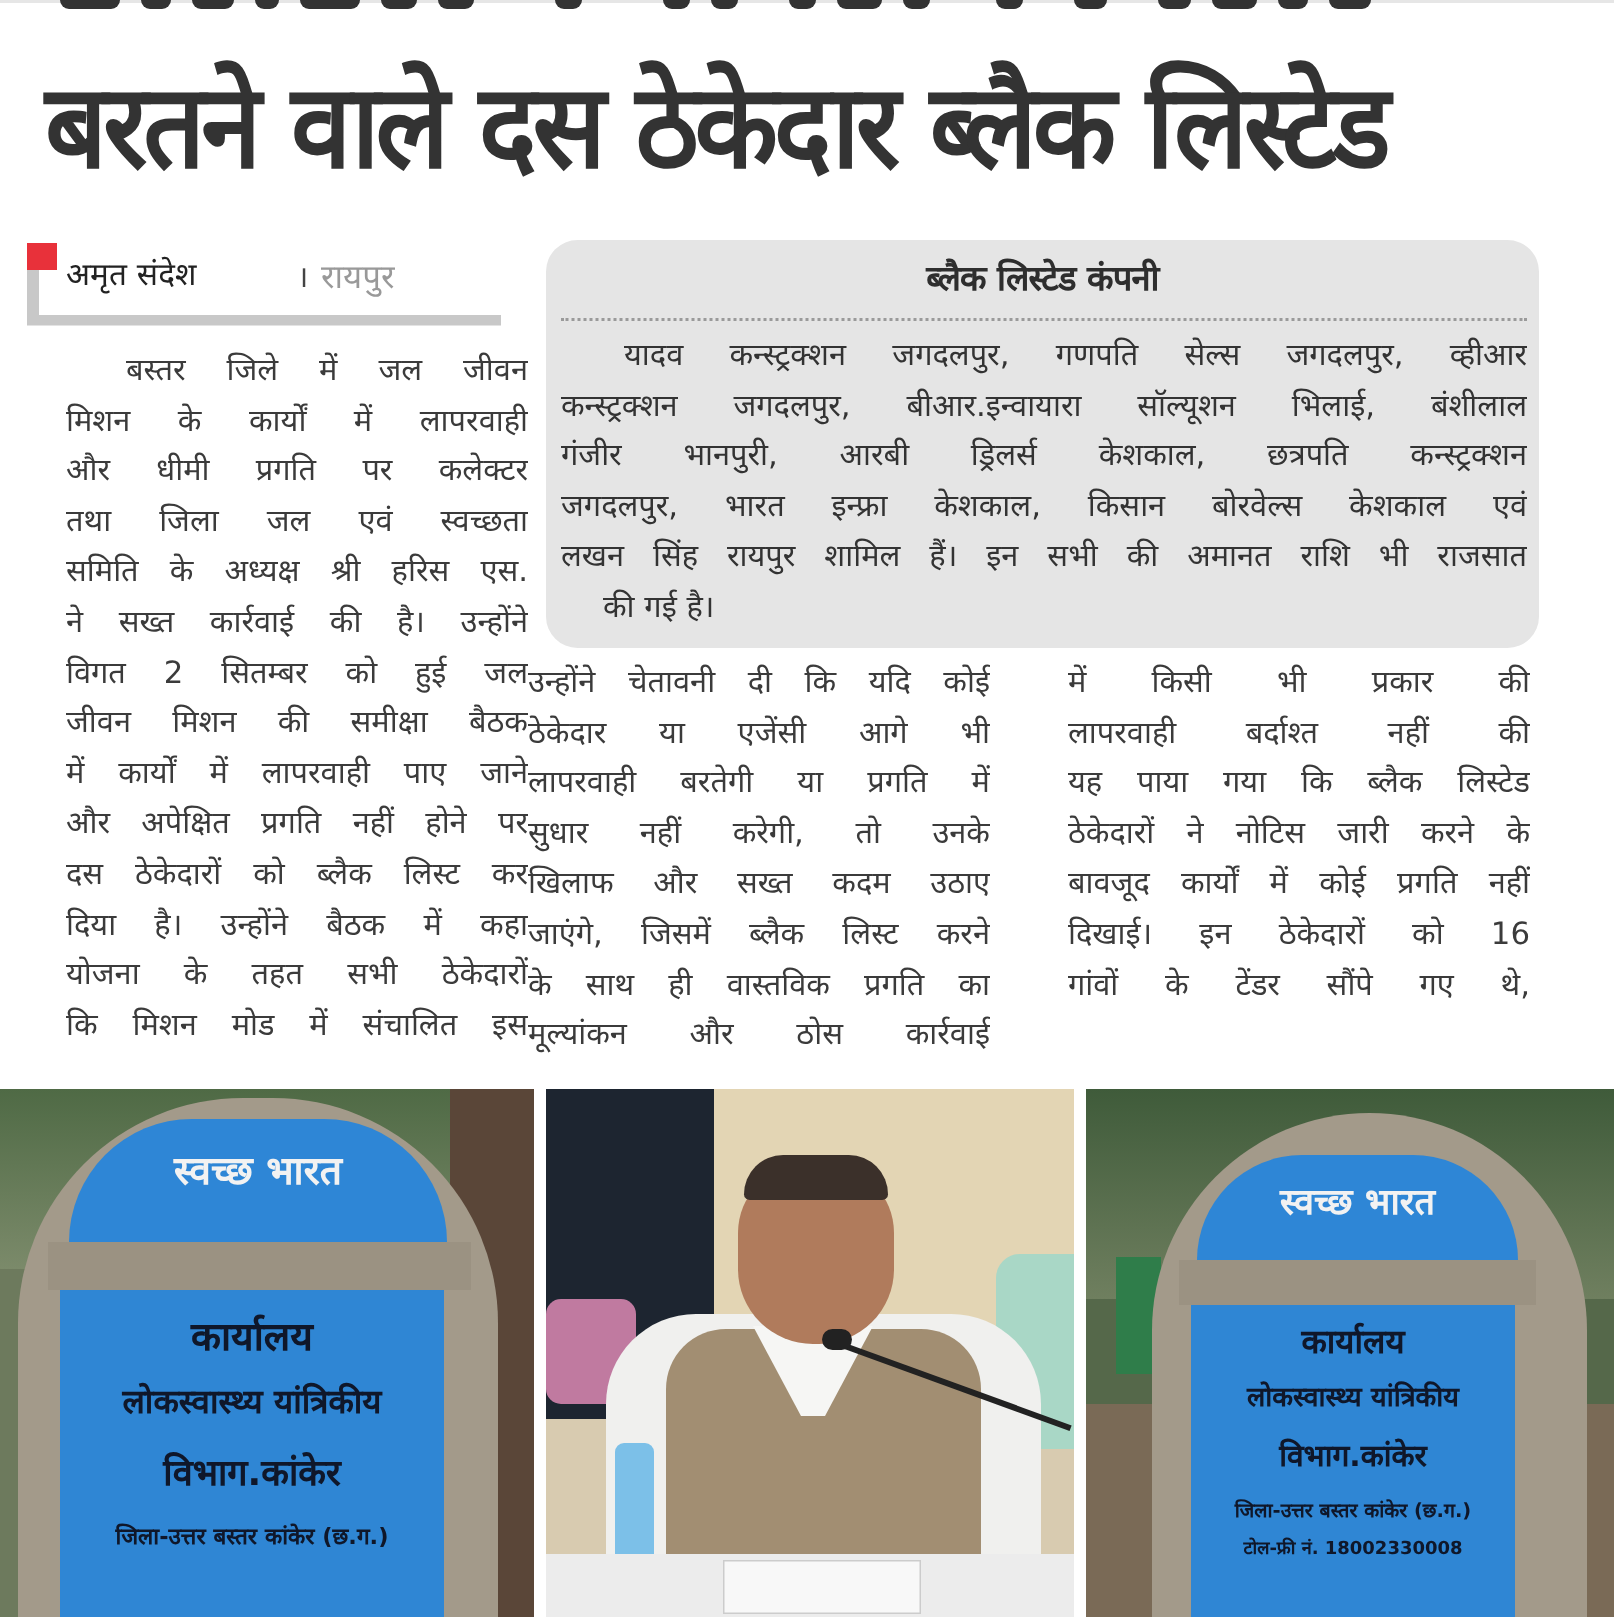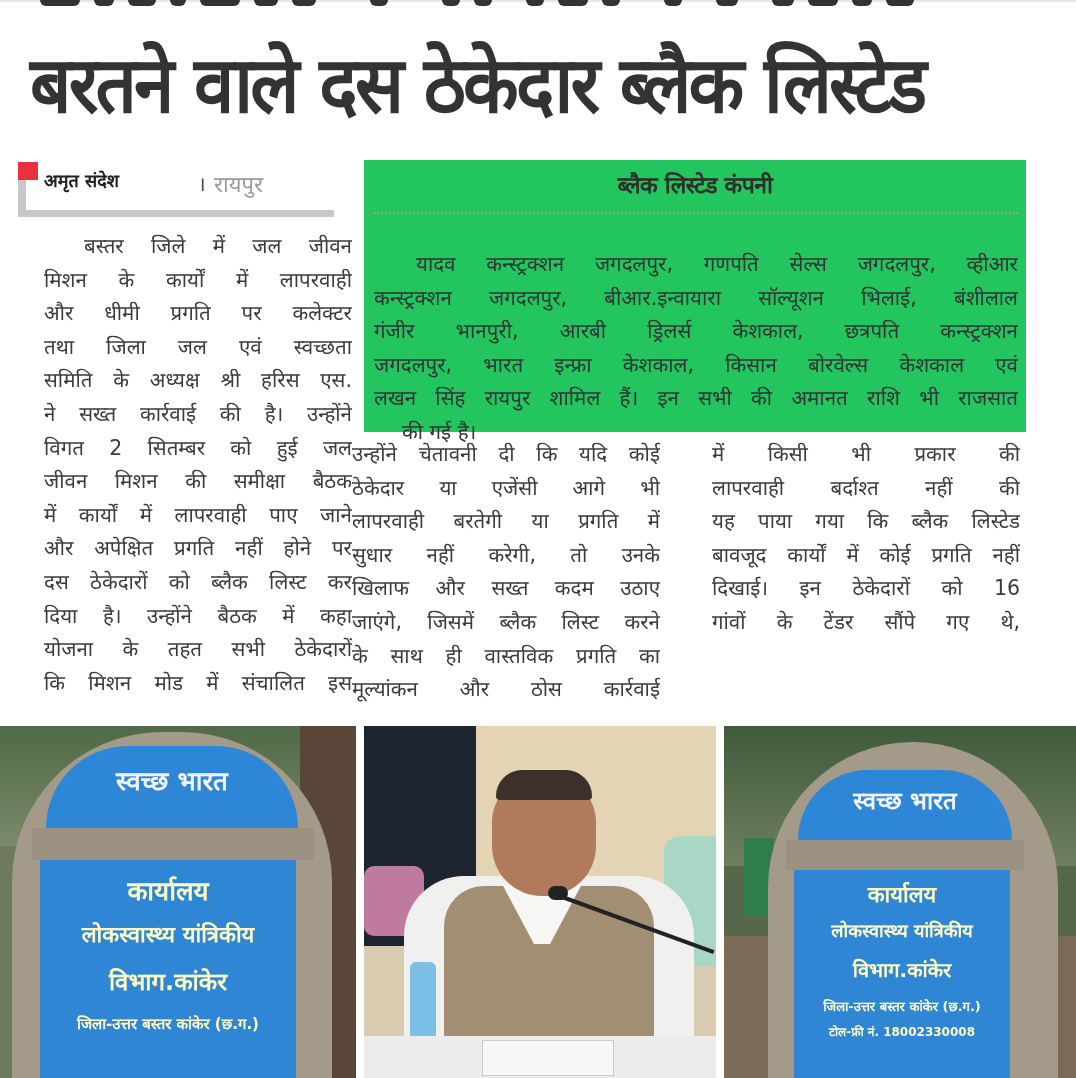--- a/index.html
+++ b/index.html
@@ -8,44 +8,44 @@
   .topcut{position:absolute;left:0;top:0;width:1076px;height:6px;border-top:2px solid #e6e6e6;}
   .topcut-glyphs{position:absolute;left:40px;top:0;width:940px;height:10px;overflow:hidden;}
   .topcut-glyphs span{display:inline-block;height:6px;background:#333;margin-right:14px;border-radius:0 0 6px 6px;vertical-align:top;}
   .headline{position:absolute;left:30px;top:30px;width:1010px;height:110px;
             font-family:"DejaVu Sans",sans-serif;font-weight:bold;font-size:78px;line-height:110px;
             color:#333333;letter-spacing:-3px;white-space:nowrap;transform:scaleX(0.93);transform-origin:left center;}
   .byline{position:absolute;left:18px;top:162px;width:316px;height:56px;}
   .byline .redsq{position:absolute;left:0;top:0;width:20px;height:18px;background:#e8313a;}
   .byline .vbar{position:absolute;left:0;top:18px;width:8px;height:36px;background:#c8c8c8;}
   .byline .hbar{position:absolute;left:0;top:48px;width:316px;height:7px;background:#c8c8c8;}
-  .byline .paper{position:absolute;left:26px;top:6px;font-weight:bold;font-size:18px;color:#222;}
+  .byline .paper{position:absolute;left:26px;top:6px;font-weight:normal;font-size:21px;color:#222;}
   .byline .sep{position:absolute;left:180px;top:8px;font-size:20px;color:#444;}
   .byline .city{position:absolute;left:196px;top:6px;font-size:22px;color:#999;}
   .col{position:absolute;font-family:"DejaVu Sans",sans-serif;font-size:20.5px;line-height:33.6px;color:#3b3b3b;text-align:justify;}
   .col1{left:24px;top:230px;width:308px;margin-left:20px;}
   .col2{left:352px;top:438px;width:308px;}
   .col3{left:712px;top:438px;width:308px;}
   .col .line{display:block;white-space:nowrap;text-align-last:justify;text-align:justify;height:33.6px;overflow:hidden;}
   .col .line.indent{padding-left:40px;}
-  .box{position:absolute;left:364px;top:160px;width:662px;height:272px;background:#22c55e;}
+  .box{position:absolute;left:364px;top:160px;width:662px;height:272px;background:#e5e5e5;border-radius:21px;}
   .box .title{position:absolute;left:0;top:8px;width:662px;text-align:center;font-size:23px;font-weight:bold;color:#2e2e2e;letter-spacing:-0.5px;}
   .box .dots{position:absolute;left:10px;top:52px;width:644px;border-top:2px dotted #9a9a9a;}
   .box .body{position:absolute;left:10px;top:60px;width:644px;font-size:20.5px;line-height:33.6px;color:#333;}
   .box .body .line{display:block;white-space:nowrap;height:33.6px;overflow:hidden;text-align:justify;text-align-last:justify;}
-  .box .body .line.indent{padding-left:42px;margin-top:28px;}
+  .box .body .line.indent{padding-left:42px;}
   .box .body .line.last{text-align-last:left;margin-left:28px;}
   .photo{position:absolute;top:726px;height:352px;overflow:hidden;}
   .p1{left:0;width:356px;background:#6d7a5d;}
   .p2{left:364px;width:352px;background:#d8cbb0;}
   .p3{left:724px;width:352px;background:#55684a;}
   .sign-stone{position:absolute;background:#a39a8a;border-radius:150px 150px 0 0;}
   .sign-top{position:absolute;background:#2e86d6;border-radius:130px 130px 0 0;color:#f2f2f2;font-weight:bold;text-align:center;}
   .sign-mid{position:absolute;background:#9b9282;}
-  .sign-panel{position:absolute;background:#2f86d4;color:#fef9c3;text-align:center;font-weight:bold;}
+  .sign-panel{position:absolute;background:#2f86d4;color:#0f172a;text-align:center;font-weight:bold;}
   .sign-panel div{white-space:nowrap;}
 </style>
 </head>
 <body>
 
 <div class="topcut"></div>
 <div class="topcut-glyphs">
   <span style="width:40px"></span><span style="width:20px"></span><span style="width:28px"></span><span style="width:16px"></span><span style="width:40px"></span><span style="width:24px"></span><span style="width:24px"></span><span style="width:18px;margin-left:40px"></span><span style="width:18px;margin-left:40px"></span><span style="width:18px"></span><span style="width:18px;margin-left:20px"></span><span style="width:30px"></span><span style="width:18px"></span><span style="width:18px;margin-left:30px"></span><span style="width:22px;margin-left:20px"></span><span style="width:22px;margin-left:20px"></span><span style="width:30px"></span><span style="width:20px"></span><span style="width:28px"></span>
 </div>
 
@@ -98,20 +98,21 @@
   <span class="line">खिलाफ और सख्त कदम उठाए</span>
   <span class="line">जाएंगे, जिसमें ब्लैक लिस्ट करने</span>
   <span class="line">के साथ ही वास्तविक प्रगति का</span>
   <span class="line">मूल्यांकन और ठोस कार्रवाई</span>
 </div>
 
 <div class="col col3">
   <span class="line">में किसी भी प्रकार की</span>
   <span class="line">लापरवाही बर्दाश्त नहीं की</span>
   <span class="line">यह पाया गया कि ब्लैक लिस्टेड</span>
+  <span class="line">ठेकेदारों ने नोटिस जारी करने के</span>
   <span class="line">बावजूद कार्यों में कोई प्रगति नहीं</span>
   <span class="line">दिखाई। इन ठेकेदारों को 16</span>
   <span class="line">गांवों के टेंडर सौंपे गए थे,</span>
 </div>
 
 <div class="photo p1">
   <div style="position:absolute;left:0;top:0;width:356px;height:120px;background:linear-gradient(#4f6a45,#7b8a6a);"></div>
   <div style="position:absolute;left:300px;top:0;width:56px;height:352px;background:#5a4638;"></div>
   <div class="sign-stone" style="left:12px;top:6px;width:320px;height:346px;"></div>
   <div class="sign-top" style="left:46px;top:20px;width:252px;height:82px;font-size:26px;line-height:70px;">स्वच्छ भारत</div>

